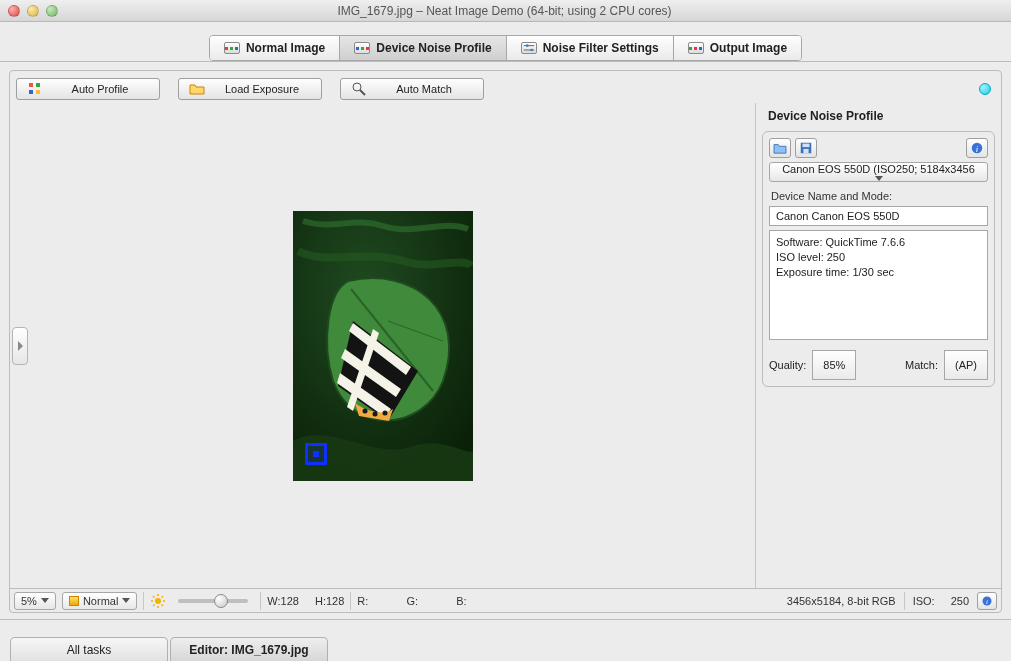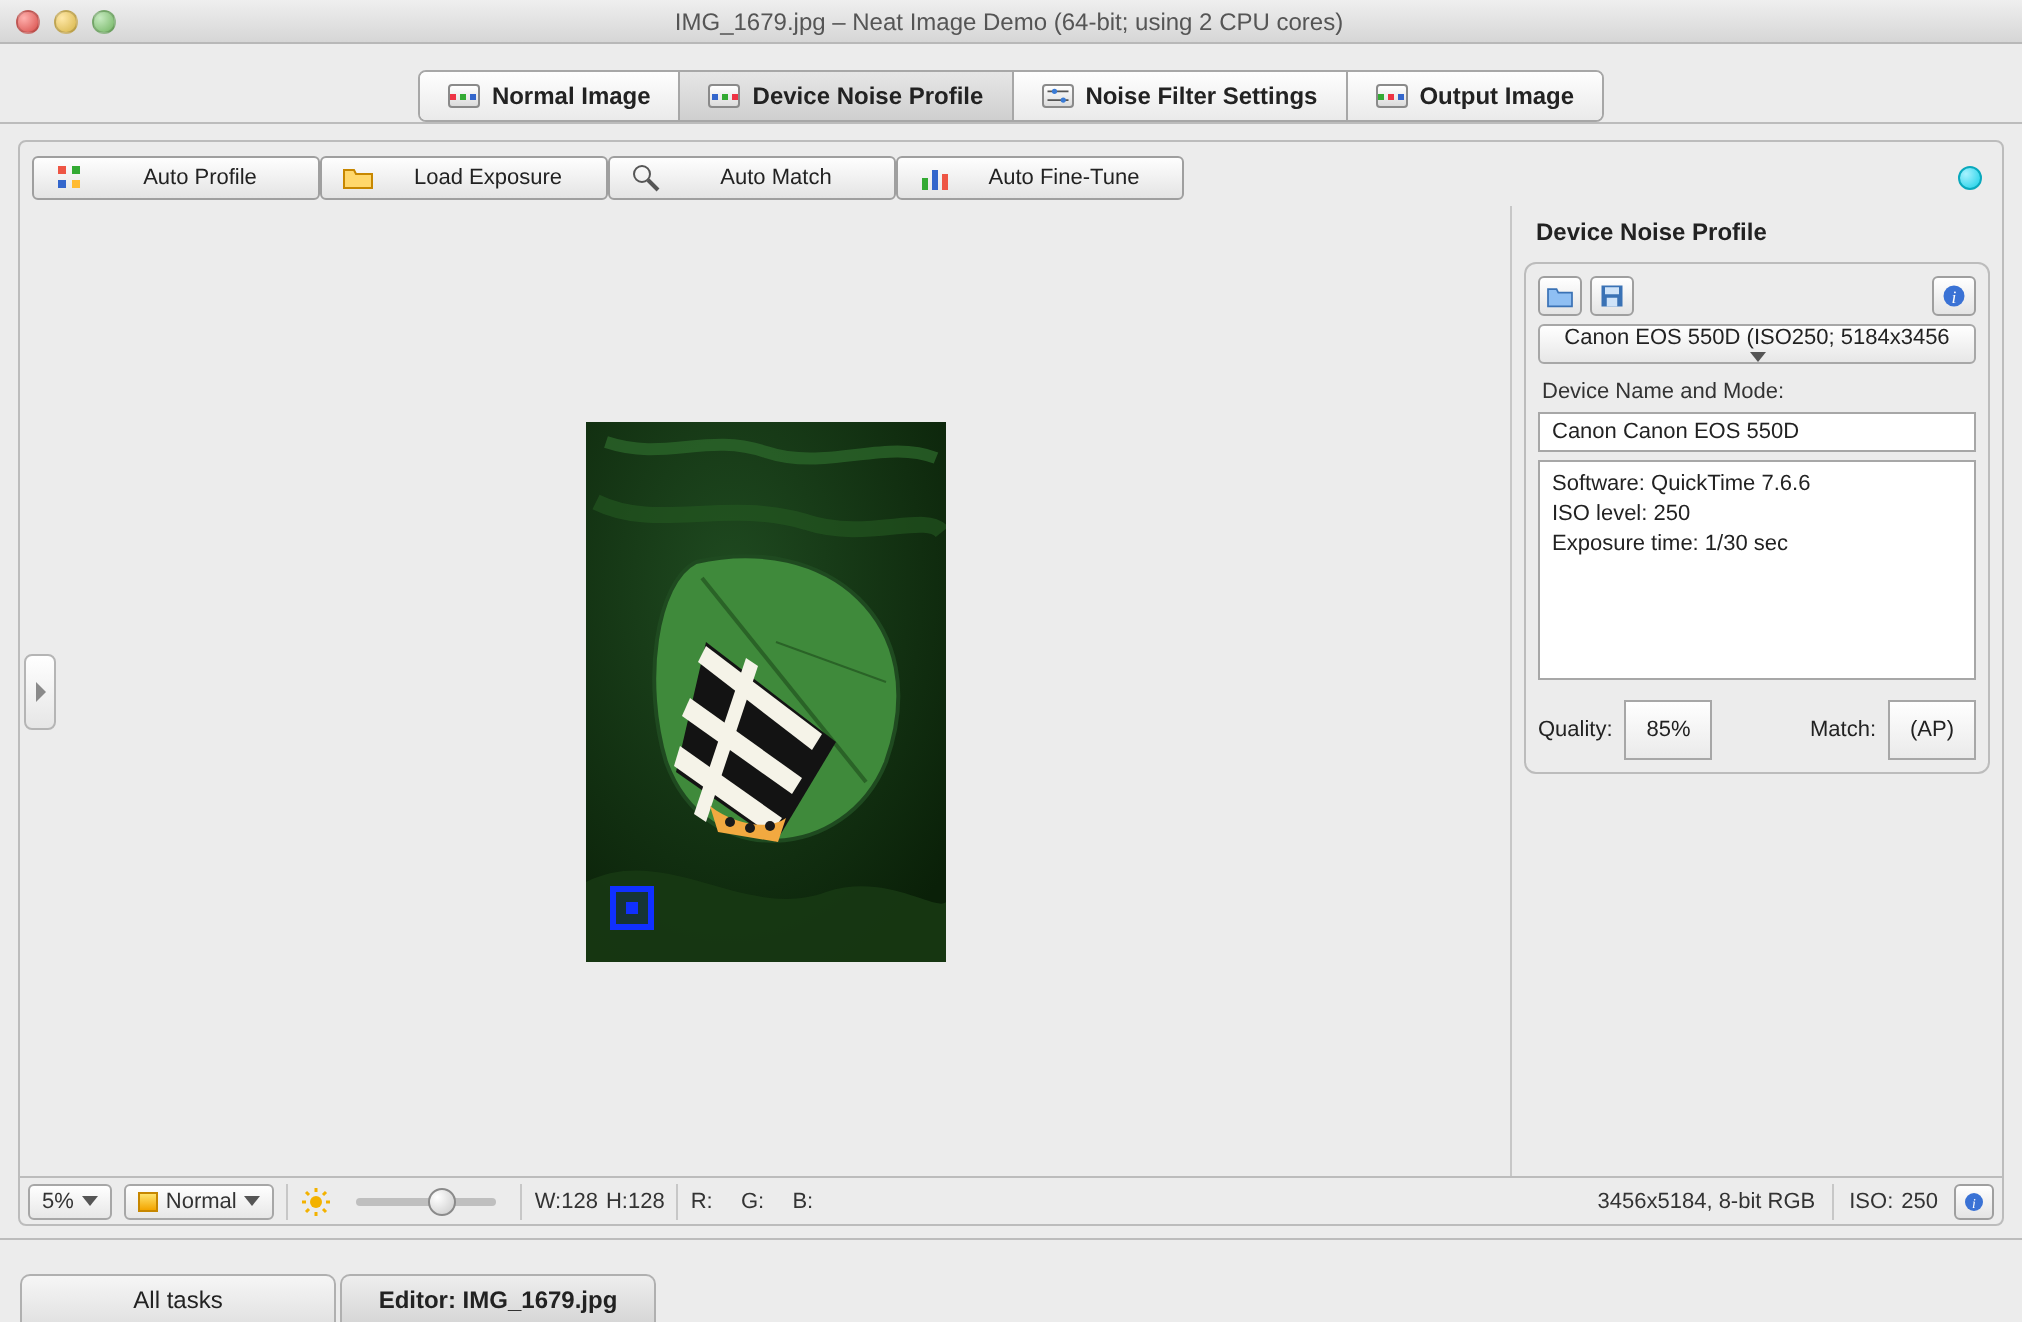--- a/index.html
+++ b/index.html
@@ -18,21 +18,21 @@
   .tabgroup { display: flex; height: 26px; border: 1px solid #a7a7a7; border-radius: 4px; overflow: hidden; background: #fff; }
   .tabgroup .tab { display: flex; align-items: center; gap: 6px; padding: 0 14px; font-size: 12px; font-weight: bold; border-right: 1px solid #a7a7a7; background: linear-gradient(#fefefe,#eaeaea); cursor: default; }
   .tabgroup .tab:last-child { border-right: none; }
   .tabgroup .tab.active { background: linear-gradient(#e6e6e6,#cfcfcf); }
   .tab-icon { width: 16px; height: 12px; border: 1px solid #8a8a8a; border-radius: 2px; background: linear-gradient(#fff,#dcdcdc); position: relative; }
   .tab-icon .dots { position: absolute; inset: 0; display: flex; align-items: center; justify-content: center; gap: 2px; }
   .sq { width:3px; height:3px; }
   .sq.r{background:#e34;} .sq.g{background:#3a3;} .sq.b{background:#36c;}
   
   .workspace { flex: 1; margin: 8px 9px 6px 9px; background: #ececec; border: 1px solid #bcbcbc; border-radius: 4px; display: flex; flex-direction: column; position: relative; }
-  .toolbar { height: 32px; display: flex; align-items: center; gap: 0; padding: 4px 6px 0 6px; }
+  .toolbar { height: 32px; display: flex; align-items: center; gap: 18px; padding: 4px 6px 0 6px; }
   .btn { height: 22px; display: inline-flex; align-items: center; gap: 8px; padding: 0 10px; border: 1px solid #9f9f9f; border-radius: 3px; background: linear-gradient(#fefefe,#e4e4e4); font-size: 11px; cursor: default; }
   .btn .ic { width: 16px; height: 16px; display: flex; align-items: center; justify-content: center; }
   .btn-wide { width: 144px; justify-content: flex-start; }
   .btn-wide .lab { flex:1; text-align:center; }
   .led { width: 12px; height: 12px; border-radius: 50%; background: radial-gradient(circle at 30% 30%, #a8f2ff, #15cfe6); border:1px solid #0aa9bd; margin-left: auto; margin-right: 4px; }
   
   .center { flex: 1; display: flex; }
   .viewer { flex: 1; position: relative; background: #ececec; display: flex; align-items: center; justify-content: center; }
   .expand-arrow { position: absolute; left: 2px; top: 50%; transform: translateY(-50%); width: 16px; height: 38px; border: 1px solid #b5b5b5; border-radius: 4px; background: linear-gradient(#fff,#e6e6e6); display:flex; align-items:center; justify-content:center; color:#8a8a8a; }
   .photo { width: 180px; height: 270px; position: relative; overflow: hidden; background:#143116;}
@@ -51,21 +51,21 @@
   .txtarea{ height:110px; border:1px solid #a7a7a7; background:#fff; padding:4px 6px; font-size:11px; line-height:1.35; white-space:pre-wrap;}
   .qm-row{ display:flex; align-items:center; gap:6px; margin-top:6px;}
   .qm-row .cell{ height:30px; border:1px solid #a7a7a7; background:linear-gradient(#fff,#eaeaea); display:flex; align-items:center; justify-content:center; padding:0 6px; min-width:44px;}
   
   .statusbar { height: 24px; border-top: 1px solid #bcbcbc; display:flex; align-items:center; padding:0 4px; gap:6px; font-size:11px; color:#333;}
   .statusbar .sep { width:1px; height:18px; background:#c7c7c7;}
   .sb-sel { height:18px; border:1px solid #a7a7a7; border-radius:3px; background:linear-gradient(#fff,#e7e7e7); display:flex; align-items:center; padding:0 6px; gap:4px;}
   .slider { width:70px; height:4px; background:#bfbfbf; border-radius:2px; position:relative; margin:0 6px;}
   .slider .thumb{ position:absolute; top:-5px; left:36px; width:14px; height:14px; border-radius:50%; background:radial-gradient(circle at 30% 30%, #fff, #c8c8c8); border:1px solid #8a8a8a;}
   .sb-right{ margin-left:auto; display:flex; align-items:center; gap:8px;}
-  .sb-group{ display:flex; align-items:center; gap:4px;}
+  .sb-group{ display:flex; align-items:center; gap:16px;}
   
   .bottombar{ height:42px; display:flex; align-items:flex-end; padding-left:10px; border-top:1px solid #bcbcbc;}
   .doctab{ height:24px; min-width:158px; padding:0 14px; display:flex; align-items:center; justify-content:center; font-size:12px; border:1px solid #b0b0b0; border-bottom:none; border-top-left-radius:5px; border-top-right-radius:5px; background:linear-gradient(#f6f6f6,#e2e2e2); margin-right:2px;}
   .doctab.active{ font-weight:bold; background:linear-gradient(#eeeeee,#d7d7d7);}
   svg { display:block; }
   .chev{ width:0;height:0;border-left:4px solid transparent;border-right:4px solid transparent;border-top:5px solid #555;}
   .ysq{width:10px;height:10px;background:linear-gradient(#ffe26b,#f3a500);border:1px solid #c78700;}
 </style>
 </head>
 <body>
@@ -150,30 +150,20 @@
         <span class="lab">Load Exposure</span>
       </div>
       <div class="btn btn-wide">
         <span class="ic">
           <svg viewBox="0 0 16 16">
               <circle cx="6" cy="6" r="4" fill="none" stroke="#555"></circle>
               <line x1="9" y1="9" x2="14" y2="14" stroke="#555" stroke-width="2"></line>
             </svg>
         </span>
         <span class="lab">Auto Match</span>
-      </div>
-      <div class="btn btn-wide">
-        <span class="ic">
-          <svg viewBox="0 0 16 16">
-              <rect x="2" y="8" width="3" height="6" fill="#3a3"></rect>
-              <rect x="7" y="4" width="3" height="10" fill="#36c"></rect>
-              <rect x="12" y="6" width="3" height="8" fill="#e54"></rect>
-            </svg>
-        </span>
-        <span class="lab">Auto Fine-Tune</span>
       </div>
       <div class="led"></div>
     </div>
 
     <div class="center">
       <div class="viewer">
         <div class="expand-arrow">
           <svg width="8" height="10" viewBox="0 0 8 10">
               <path d="M2 0 L7 5 L2 10 z" fill="#8a8a8a"></path>
             </svg>

